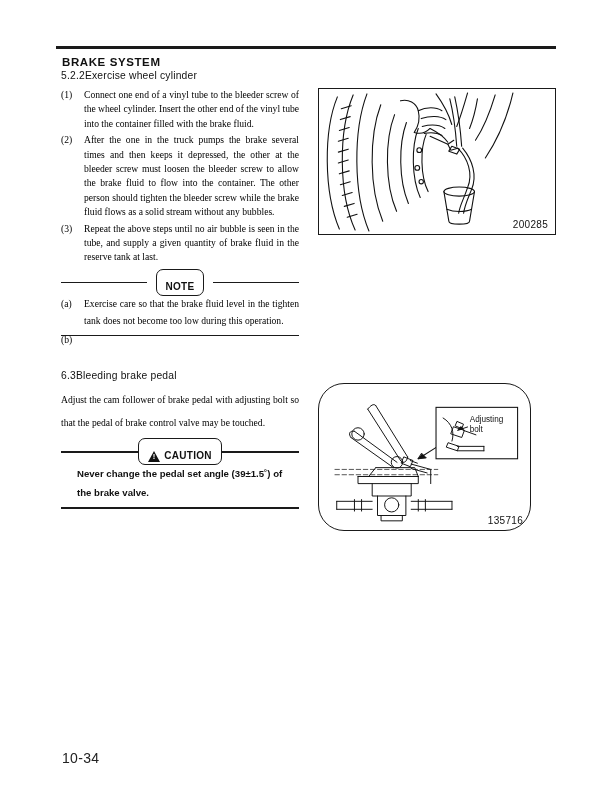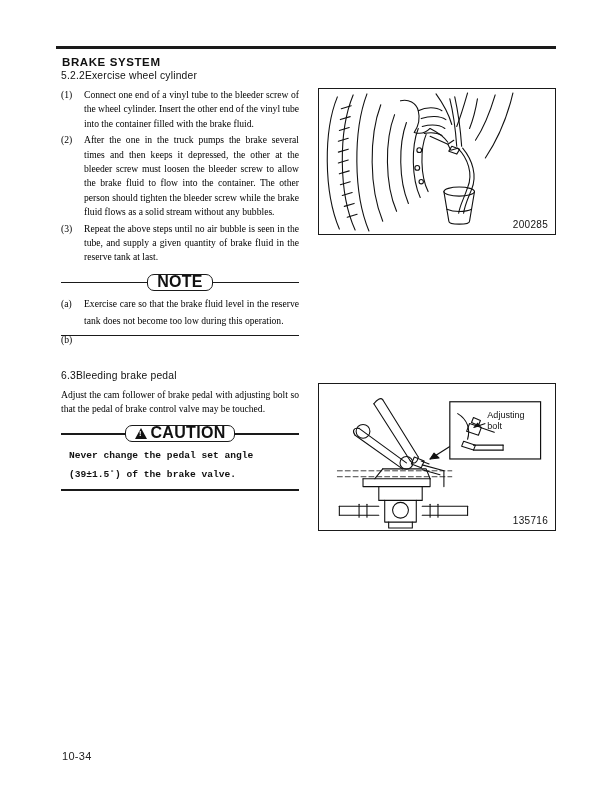--- a/index.html
+++ b/index.html
@@ -70,21 +70,21 @@
   .li .marker {
     position: absolute;
     left: 0;
     top: 0;
     width: 20px;
     text-align: left;
     font-size: 9.6px;
   }
   .plain-para {
     font-size: 9.6px;
-    line-height: 14px;
+    line-height: 23px;
     text-align: justify;
     margin: 0;
   }
 
   
   .banner {
     position: relative;
     height: 17px;
     margin: 9px 0 4px 0;
     display: flex;
@@ -98,24 +98,24 @@
     background: #1a1a1a;
   }
   .banner .rule-l { left: 0; right: 50%; margin-right: 33px; }
   .banner .rule-r { right: 0; left: 50%; margin-left: 33px; }
   .badge {
     position: relative;
     z-index: 2;
     background: #fff;
     border: 1.6px solid #1a1a1a;
     border-radius: 7px;
-    padding: 1px 9px 2px 9px;
+    padding: 11px 9px 2px 9px;
     font-family: "Liberation Sans", sans-serif;
     font-weight: bold;
-    font-size: 16px;
+    font-size: 10px;
     line-height: 12px;
     letter-spacing: 0.3px;
     display: flex;
     align-items: center;
     gap: 4px;
     color: #111;
   }
   .warn-tri {
     width: 0; height: 0;
     border-left: 6px solid transparent;
@@ -151,39 +151,39 @@
     left: 0;
     top: 0;
     font-size: 9.6px;
   }
   .rule-thin {
     height: 1.6px;
     background: #1a1a1a;
     margin-top: 5px;
   }
   .caution-text {
-    font-family: Liberation Mono, monospace;
+    font-family: Liberation Sans, sans-serif;
     font-weight: bold;
     font-size: 9.6px;
     line-height: 19px;
     color: #111;
-    margin: 3px 0 0 8px;
+    margin: 3px 0 0 16px;
   }
 
   .block-5-3 { margin-top: 34px; }
 
   
   .figure {
     position: absolute;
     border: 1.2px solid #1a1a1a;
     background: #fff;
     box-sizing: border-box;
   }
   #figure-top  { left: 318px; top: 88px;  width: 238px; height: 147px; }
-  #figure-bot  { left: 318px; top: 383px; width: 238px; height: 148px; }
+  #figure-bot  { left: 318px; top: 383px; width: 213px; height: 148px; border-radius: 26px; }
   .fig-id {
     position: absolute;
     right: 7px;
     bottom: 4px;
     font-family: Liberation Sans, sans-serif;
     font-size: 10px;
     color: #111;
     letter-spacing: 0.3px;
   }
   .fig-svg { position: absolute; inset: 0; width: 100%; height: 100%; }
@@ -193,21 +193,21 @@
     font-size: 9.2px;
     fill: #111;
   }
 
   
   .footer-page {
     position: absolute;
     left: 62px;
     top: 750px;
     font-family: "Liberation Sans", sans-serif;
-    font-size: 11px;
+    font-size: 14px;
     color: #222;
     letter-spacing: 0.3px;
   }
 </style>
 </head>
 <body>
 
 <div class="page">
 
   <div class="header-title">BRAKE SYSTEM</div>
@@ -238,21 +238,21 @@
       <span class="rule-l"></span>
       <span class="rule-r"></span>
       <span class="badge">
         <span>NOTE</span>
       </span>
     </div>
 
     <div>
       <div class="lettered">
         <span class="marker">(a)</span>
-        <span>Exercise care so that the brake fluid level in the reserve tank does not become too low during this operation.</span>
+        <span>Exercise care so that the brake fluid level in the tighten tank does not become too low during this operation.</span>
       </div>
       <div class="lettered">
         <span class="marker">(b)</span>
       </div>
     </div>
     <div class="rule-thin"></div>
 
     <div class="block-5-3">
       <div class="sec-heading">
         <span class="num">6.3</span><span>Bleeding brake pedal</span>

